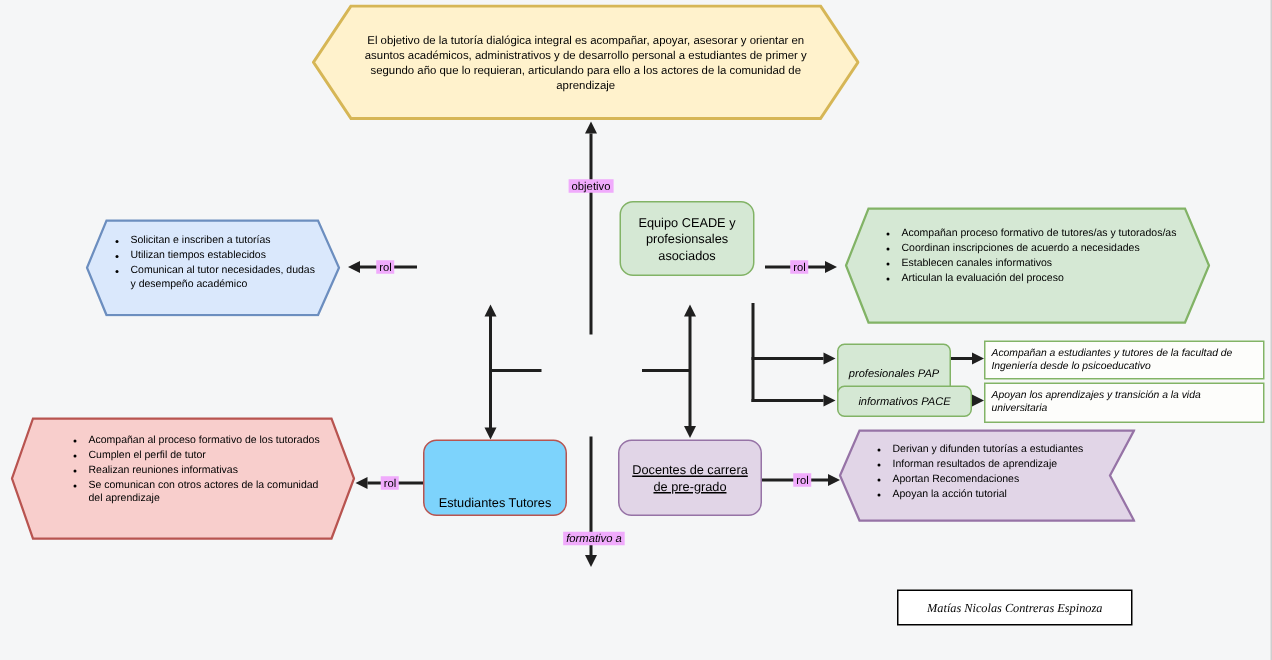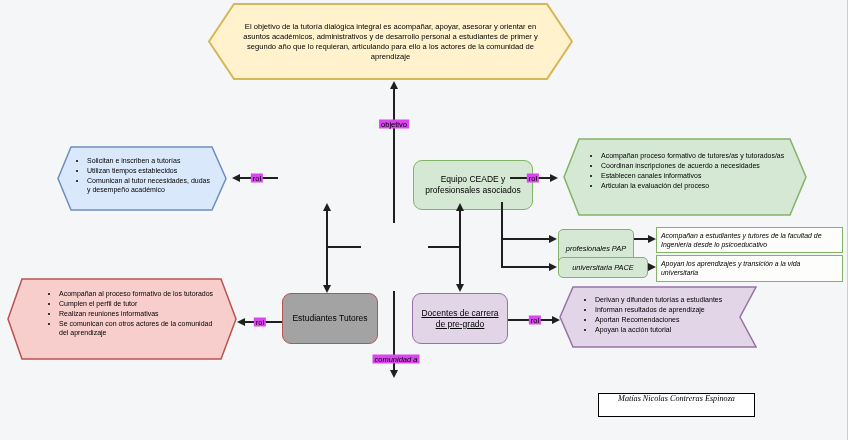--- a/index.html
+++ b/index.html
@@ -19,34 +19,34 @@
   .lv{position:absolute;width:2px;background:#1f1f1f;}
   .lh{position:absolute;height:2px;background:#1f1f1f;}
   
   .ah{position:absolute;width:0;height:0;}
   .ah-up{border-left:4px solid transparent;border-right:4px solid transparent;border-bottom:8px solid #1f1f1f;}
   .ah-down{border-left:4px solid transparent;border-right:4px solid transparent;border-top:8px solid #1f1f1f;}
   .ah-left{border-top:4px solid transparent;border-bottom:4px solid transparent;border-right:8px solid #1f1f1f;}
   .ah-right{border-top:4px solid transparent;border-bottom:4px solid transparent;border-left:8px solid #1f1f1f;}
   
   .edge-label{
-    position:absolute;background:#d946ef;color:#000;
+    position:absolute;background:#f0abfc;color:#000;
     font-size:7.5px;line-height:9px;padding:0 2px;text-align:center;
     transform:translate(-50%,-50%);white-space:nowrap;
   }
   .edge-label.comic{font-style:italic;}
   
   .rbox{
     position:absolute;border-radius:9px;border:1.5px solid;
     display:flex;align-items:center;justify-content:center;text-align:center;
     font-size:8.5px;line-height:11px;color:#000;box-sizing:border-box;padding:2px 6px;
   }
   .rbox.blue{background:#dae8fc;border-color:#6c8ebf;}
   .rbox.green{background:#d5e8d4;border-color:#82b366;}
-  .rbox.red{background:#a3a3a3;border-color:#b85450;}
+  .rbox.red{background:#7dd3fc;border-color:#b85450;align-items:flex-end;}
   .rbox.purple{background:#e1d5e7;border-color:#9673a6;text-decoration:underline;}
   
   .banner{position:absolute;}
   .banner svg{position:absolute;left:0;top:0;}
   .banner .content{position:absolute;color:#000;font-size:7px;line-height:9px;}
   .banner ul{margin:0;padding-left:12px;}
   .banner li{margin:0 0 1px 0;}
   
   #objective-content{
     position:absolute;left:28px;right:28px;top:0;bottom:0;
@@ -77,21 +77,21 @@
   
   .descbox{
     position:absolute;background:#fdfdfb;border:1px solid #82b366;
     font-size:6.9px;line-height:9px;font-style:italic;color:#000;
     box-sizing:border-box;padding:3px 4px;
   }
   
   #signature-box{
     position:absolute;left:598px;top:393px;width:155px;height:22px;
     background:#ffffff;border:1px solid #000;
-    display:flex;align-items:flex-start;justify-content:center;
+    display:flex;align-items:center;justify-content:center;
     font-family:"Liberation Serif", serif;font-style:italic;font-size:8.2px;color:#000;
   }
 </style>
 </head>
 <body>
 
 <div id="canvas">
 
   <div class="banner" style="left:208px;top:3px;width:365px;height:77px;">
     <svg width="365" height="77" viewBox="0 0 365 77">
@@ -99,21 +99,21 @@
     </svg>
     <div id="objective-content">El objetivo de la tutoría dialógica integral es acompañar, apoyar, asesorar y orientar en asuntos académicos, administrativos y de desarrollo personal a estudiantes de primer y segundo año que lo requieran, articulando para ello a los actores de la comunidad de aprendizaje</div>
   </div>
 
   <div class="ah ah-up" style="left:390px;top:81px;"></div>
   <div class="lv" style="left:393px;top:89px;height:134px;"></div>
   <div class="edge-label" style="left:394px;top:124px;">objetivo</div>
 
 
   <div class="lv" style="left:393px;top:291px;height:79px;"></div>
-  <div class="edge-label comic" style="left:396px;top:359px;">comunidad a</div>
+  <div class="edge-label comic" style="left:396px;top:359px;">formativo a</div>
   <div class="ah ah-down" style="left:390px;top:370px;"></div>
 
 
 
   <div class="lh" style="left:240px;top:177px;width:38px;"></div>
   <div class="ah ah-left" style="left:232px;top:174px;"></div>
   <div class="edge-label" style="left:257px;top:178px;">rol</div>
 
   <div class="banner" style="left:57px;top:146px;width:170px;height:65px;">
     <svg width="170" height="65" viewBox="0 0 170 65">
@@ -127,21 +127,21 @@
       </ul>
     </div>
   </div>
 
   <div class="lv" style="left:326px;top:206px;height:82px;"></div>
   <div class="ah ah-up" style="left:323px;top:203px;"></div>
   <div class="ah ah-down" style="left:323px;top:285px;"></div>
 
   <div class="lh" style="left:327px;top:246px;width:34px;"></div>
 
-  <div class="rbox green" style="left:413px;top:160px;width:120px;height:50px;">
+  <div class="rbox green" style="left:413px;top:134px;width:90px;height:50px;">
     <span>Equipo CEADE y profesionsales asociados</span>
   </div>
 
   <div class="lh" style="left:510px;top:177px;width:40px;"></div>
   <div class="ah ah-right" style="left:550px;top:174px;"></div>
   <div class="edge-label" style="left:533px;top:178px;">rol</div>
 
   <div class="banner" style="left:563px;top:138px;width:244px;height:78px;">
     <svg width="244" height="78" viewBox="0 0 244 78">
       <polygon points="16,1 227,1 243,39 227,77 16,77 1,39" stroke-width="1.5" fill="#d5e8d4" stroke="#82b366"></polygon>
@@ -171,21 +171,21 @@
   <div class="pill" style="left:558px;top:229px;width:76px;height:38px;">
     <span>profesionales PAP</span>
   </div>
   <div class="lh" style="left:634px;top:238px;width:14px;"></div>
   <div class="ah ah-right" style="left:648px;top:235px;"></div>
   <div class="descbox" style="left:656px;top:227px;width:187px;height:26px;">
     <span>Acompañan a estudiantes y tutores de la facultad de Ingeniería desde lo psicoeducativo</span>
   </div>
 
   <div class="pill" style="left:558px;top:257px;width:90px;height:21px;">
-    <span>universitaria PACE</span>
+    <span>informativos PACE</span>
   </div>
   <div class="ah ah-right" style="left:648px;top:263px;"></div>
   <div class="descbox" style="left:656px;top:255px;width:187px;height:27px;">
     <span>Apoyan los aprendizajes y transición a la vida universitaria</span>
   </div>
 
   <div class="rbox red" style="left:282px;top:293px;width:96px;height:51px;">
     <span>Estudiantes Tutores</span>
   </div>
 

